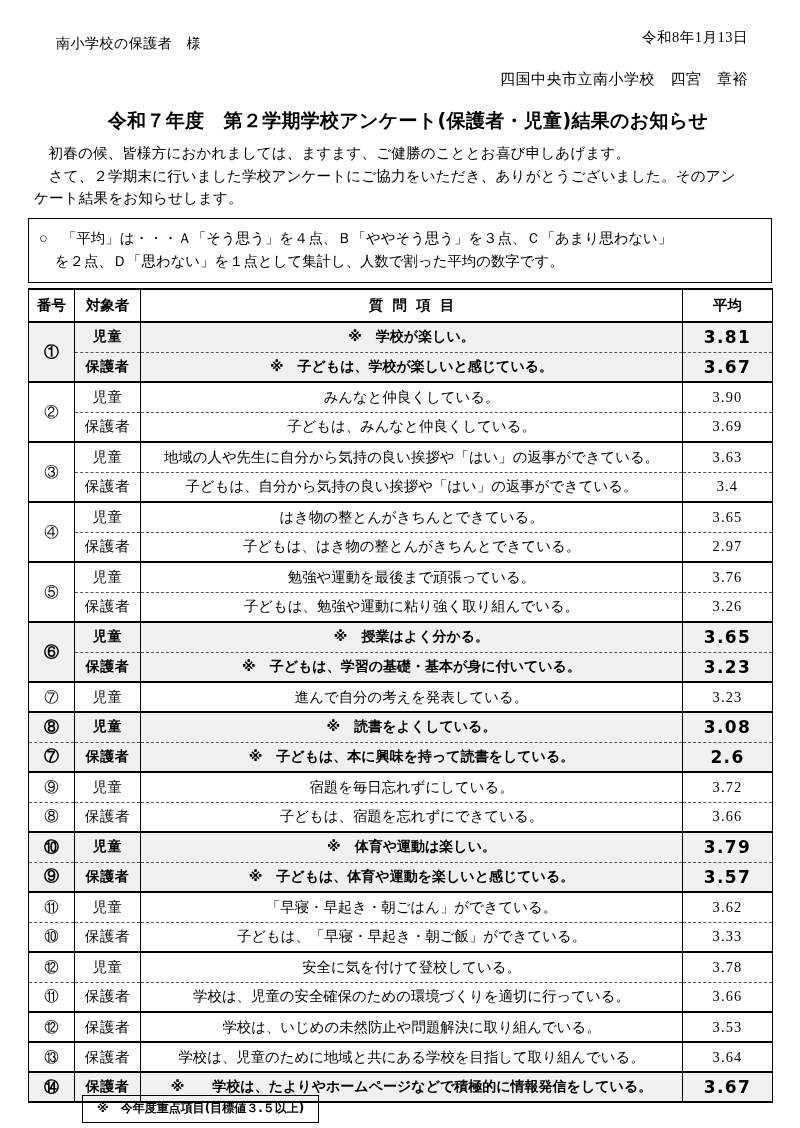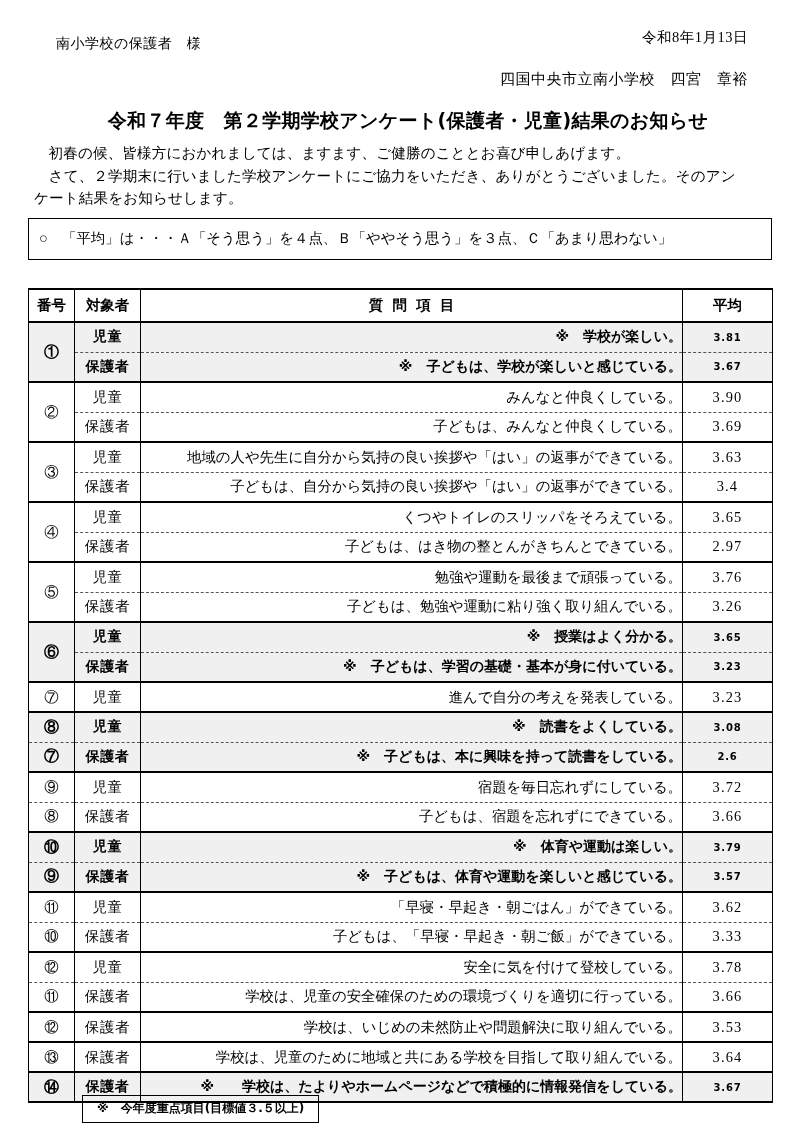--- a/index.html
+++ b/index.html
@@ -135,40 +135,40 @@
   td.num {
     text-align: center;
     font-size: 15px;
     border-right: 1.3px solid #000;
   }
   td.tgt {
     text-align: center;
     letter-spacing: 0.05em;
   }
   td.q {
-    text-align: right;
+    text-align: center;
     padding-left: 7px;
     white-space: nowrap;
     overflow: hidden;
   }
   td.avg {
     text-align: center;
     letter-spacing: 0.08em;
   }
   tr.row { height: 30px; }
 
   
   tr.hl > td {
     background: #f0f0f0;
     font-family: "DejaVu Sans", "Liberation Sans", sans-serif;
     font-weight: bold;
     font-size: 14px;
   }
   tr.hl > td.num { font-family: "Liberation Serif", serif; font-weight: bold; font-size: 15px; }
-  tr.hl > td.avg { font-size: 10px; }
+  tr.hl > td.avg { font-size: 17px; }
   td.num.merged { background: #f0f0f0; }
   td.num.merged.plain { background: #ffffff; }
 
   
   .legend {
     position: absolute;
     top: 1095px;
     left: 82px;
     border: 1.6px solid #000;
     padding: 4px 14px 5px 14px;
@@ -189,20 +189,21 @@
   <div class="doc-title">令和７年度　第２学期学校アンケート(保護者・児童)結果のお知らせ</div>
 
   <div class="intro">
     <p class="indent">初春の候、皆様方におかれましては、ますます、ご健勝のこととお喜び申しあげます。</p>
     <p class="indent">さて、２学期末に行いました学校アンケートにご協力をいただき、ありがとうございました。そのアン</p>
     <p>ケート結果をお知らせします。</p>
   </div>
 
   <div class="note-box">
     <p>○　「平均」は・・・Ａ「そう思う」を４点、Ｂ「ややそう思う」を３点、Ｃ「あまり思わない」</p>
+    <p class="l2">を２点、Ｄ「思わない」を１点として集計し、人数で割った平均の数字です。</p>
   </div>
 
   <div class="table-wrap">
     <table class="survey">
       <colgroup>
         <col class="c-num">
           <col class="c-tgt">
           <col class="c-q">
           <col class="c-avg">
       </colgroup>
@@ -244,21 +245,21 @@
             <td class="avg">3.63</td>
           </tr>
           <tr class="row sub-second">
             <td class="tgt">保護者</td>
             <td class="q">子どもは、自分から気持の良い挨拶や「はい」の返事ができている。</td>
             <td class="avg">3.4</td>
           </tr>
           <tr class="row group-start">
             <td class="num merged plain" rowspan="2">④</td>
             <td class="tgt">児童</td>
-            <td class="q">くつやトイレのスリッパをそろえている。</td>
+            <td class="q">はき物の整とんがきちんとできている。</td>
             <td class="avg">3.65</td>
           </tr>
           <tr class="row sub-second">
             <td class="tgt">保護者</td>
             <td class="q">子どもは、はき物の整とんがきちんとできている。</td>
             <td class="avg">2.97</td>
           </tr>
           <tr class="row group-start">
             <td class="num merged plain" rowspan="2">⑤</td>
             <td class="tgt">児童</td>

